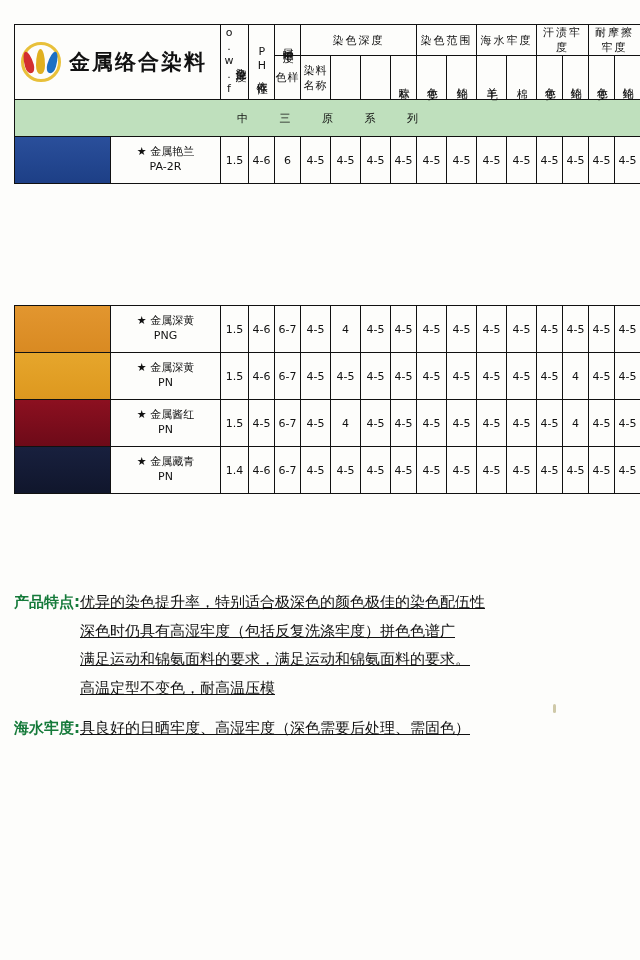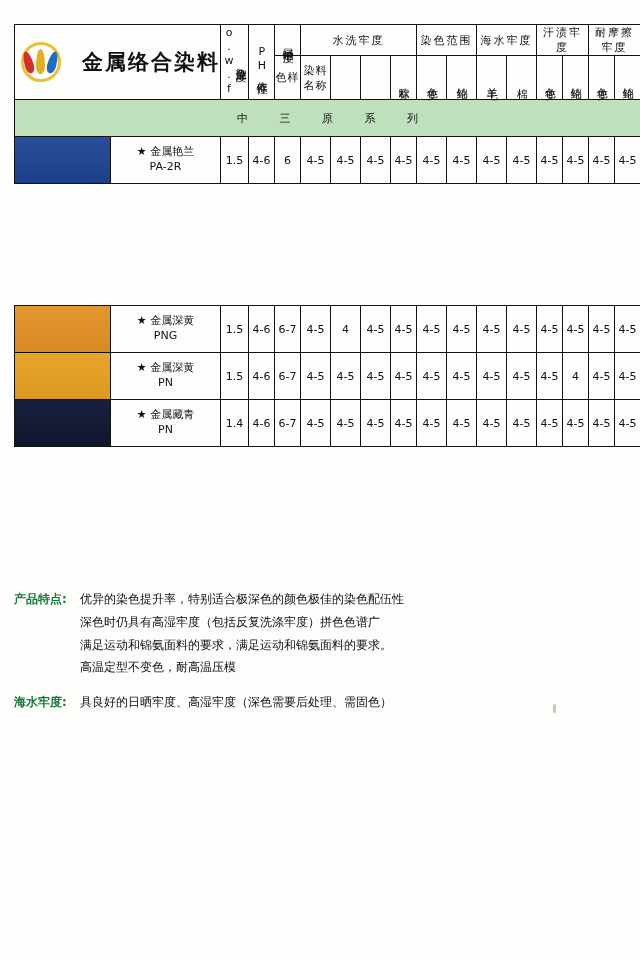--- a/index.html
+++ b/index.html
@@ -41,21 +41,21 @@
     top: 24px;
     width: 612px;
   }
   .brand-cell {
     background: #fdfdfb;
     padding: 4px 6px;
   }
   .brand-inner {
     display: flex;
     align-items: center;
-    justify-content: space-between;
+    justify-content: flex-start;
     gap: 8px;
     padding-left: 6px;
   }
   .logo {
     width: 40px;
     height: 40px;
     position: relative;
     flex: 0 0 auto;
   }
   .logo .ring {
@@ -124,36 +124,36 @@
     line-height: 1.35;
     white-space: pre-line;
   }
 
   
   .notes {
     position: absolute;
     left: 14px;
     top: 588px;
     width: 612px;
-    font-size: 12px;
+    font-size: 15px;
     color: #111;
     line-height: 1.9;
   }
   .note-line {
     display: flex;
     align-items: flex-start;
   }
   .note-label {
     color: #157a3a;
     font-weight: bold;
     width: 66px;
     flex: 0 0 66px;
   }
   .note-label.blank { visibility: hidden; }
-  .note-text { flex: 1 1 auto; }
+  .note-text { flex: 1 1 auto; text-decoration: underline; }
   .range-block { margin-top: 12px; }
   .speck {
     position: absolute;
     left: 553px;
     top: 704px;
     width: 3px;
     height: 9px;
     background: #cfc9a8;
     border-radius: 2px;
   }
@@ -200,21 +200,21 @@
         </td>
         <td rowspan="2" style="height:60px;">
           <span class="vert">染色深度 o.w.f</span>
         </td>
         <td rowspan="2">
           <span class="vert">PH依存性</span>
         </td>
         <td>
           <span class="vert">日晒牢度</span>
         </td>
-        <td colspan="4" class="grp-head">水洗牢度</td>
+        <td colspan="4" class="grp-head">染色深度</td>
         <td colspan="2" class="grp-head">染色范围</td>
         <td colspan="2" class="grp-head">海水牢度</td>
         <td colspan="2" class="grp-head">汗渍牢度</td>
         <td colspan="2" class="grp-head">耐摩擦牢度</td>
       </tr>
 
       <tr style="height:44px;">
         <td class="sub-head">色样</td>
         <td class="sub-head">染料名称</td>
         <td></td>
@@ -327,20 +327,42 @@
         <td>4-5</td>
         <td>4-5</td>
         <td>4-5</td>
         <td>4-5</td>
         <td>4-5</td>
         <td>4</td>
         <td>4-5</td>
         <td>4-5</td>
       </tr>
 
+      <tr>
+        <td class="swatch">
+              <div id="sw-1-2" style="background: linear-gradient(rgb(140, 16, 32) 0%, rgb(109, 10, 24) 100%);"></div>
+            </td>
+        <td class="name-cell">★ 金属酱红
+   PN</td>
+        <td>1.5</td>
+        <td>4-5</td>
+        <td>6-7</td>
+        <td>4-5</td>
+        <td>4</td>
+        <td>4-5</td>
+        <td>4-5</td>
+        <td>4-5</td>
+        <td>4-5</td>
+        <td>4-5</td>
+        <td>4-5</td>
+        <td>4-5</td>
+        <td>4</td>
+        <td>4-5</td>
+        <td>4-5</td>
+      </tr>
 
       <tr>
         <td class="swatch">
               <div id="sw-1-3" style="background: linear-gradient(rgb(24, 32, 62) 0%, rgb(16, 22, 44) 100%);"></div>
             </td>
         <td class="name-cell">★ 金属藏青
    PN</td>
         <td>1.4</td>
         <td>4-6</td>
         <td>6-7</td>

